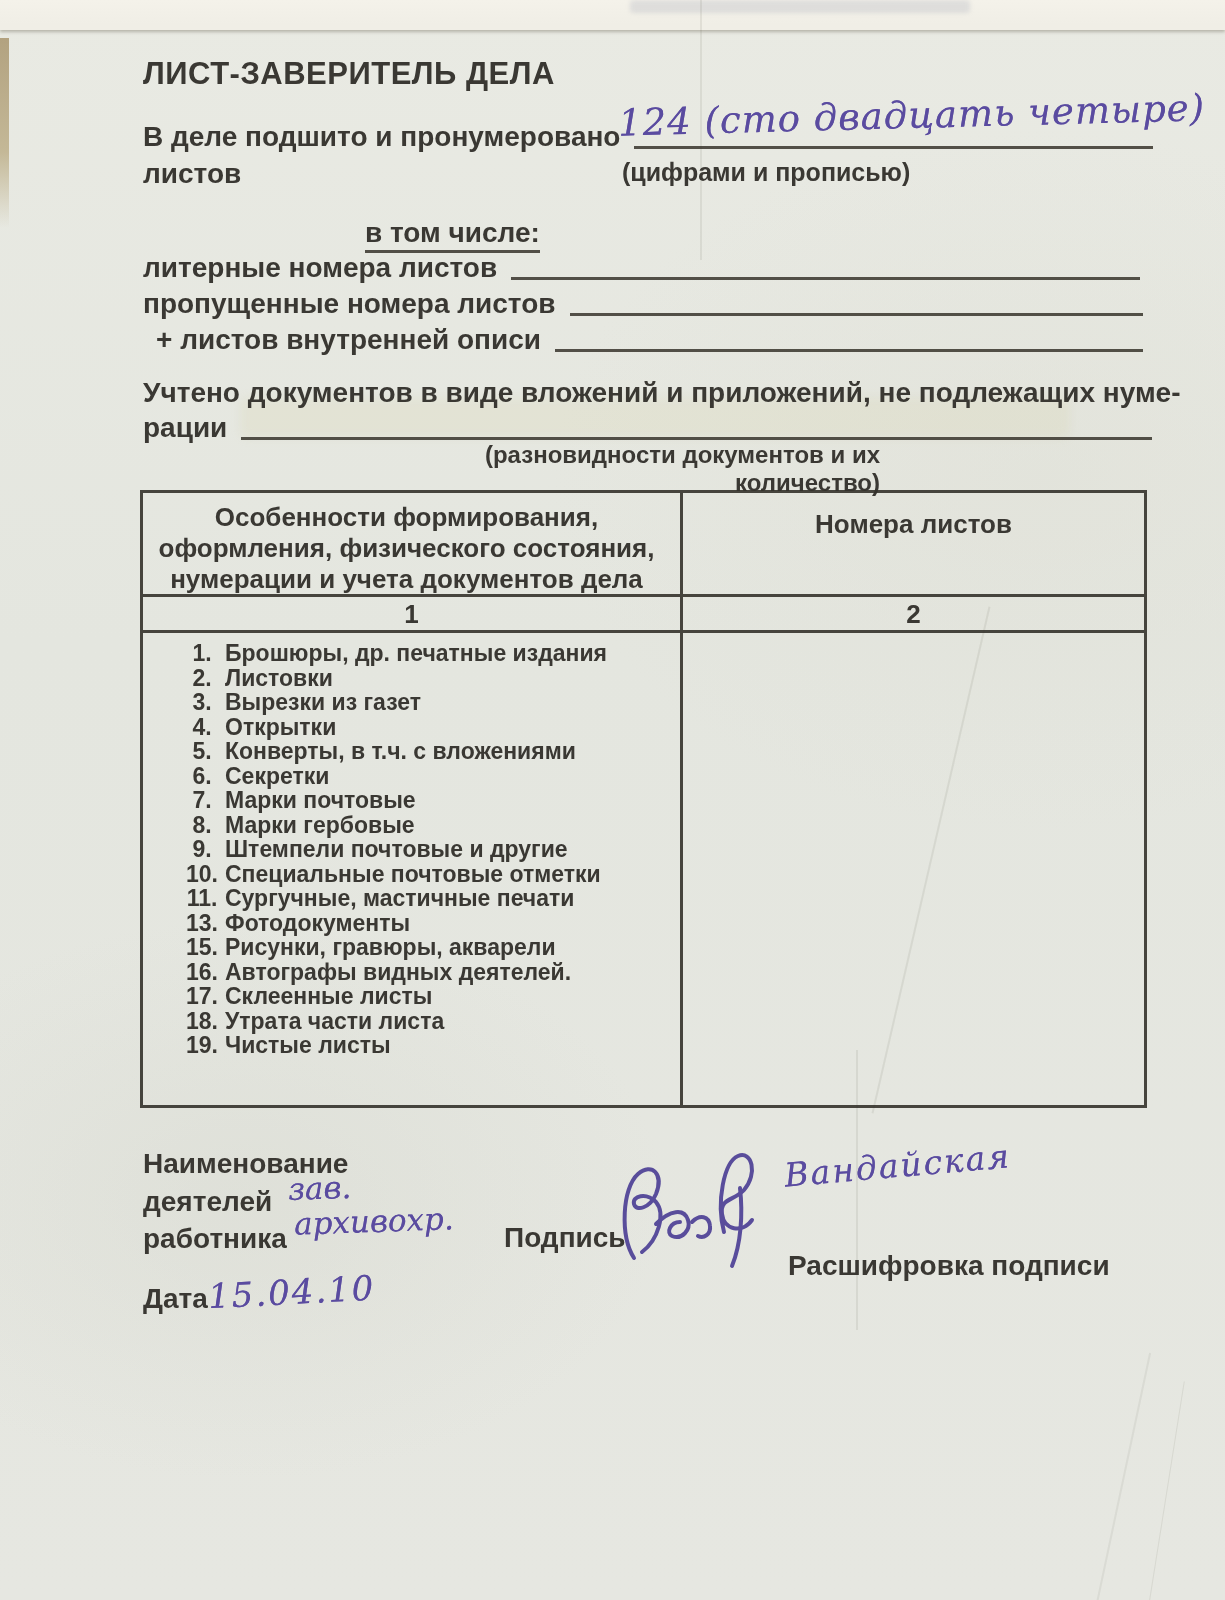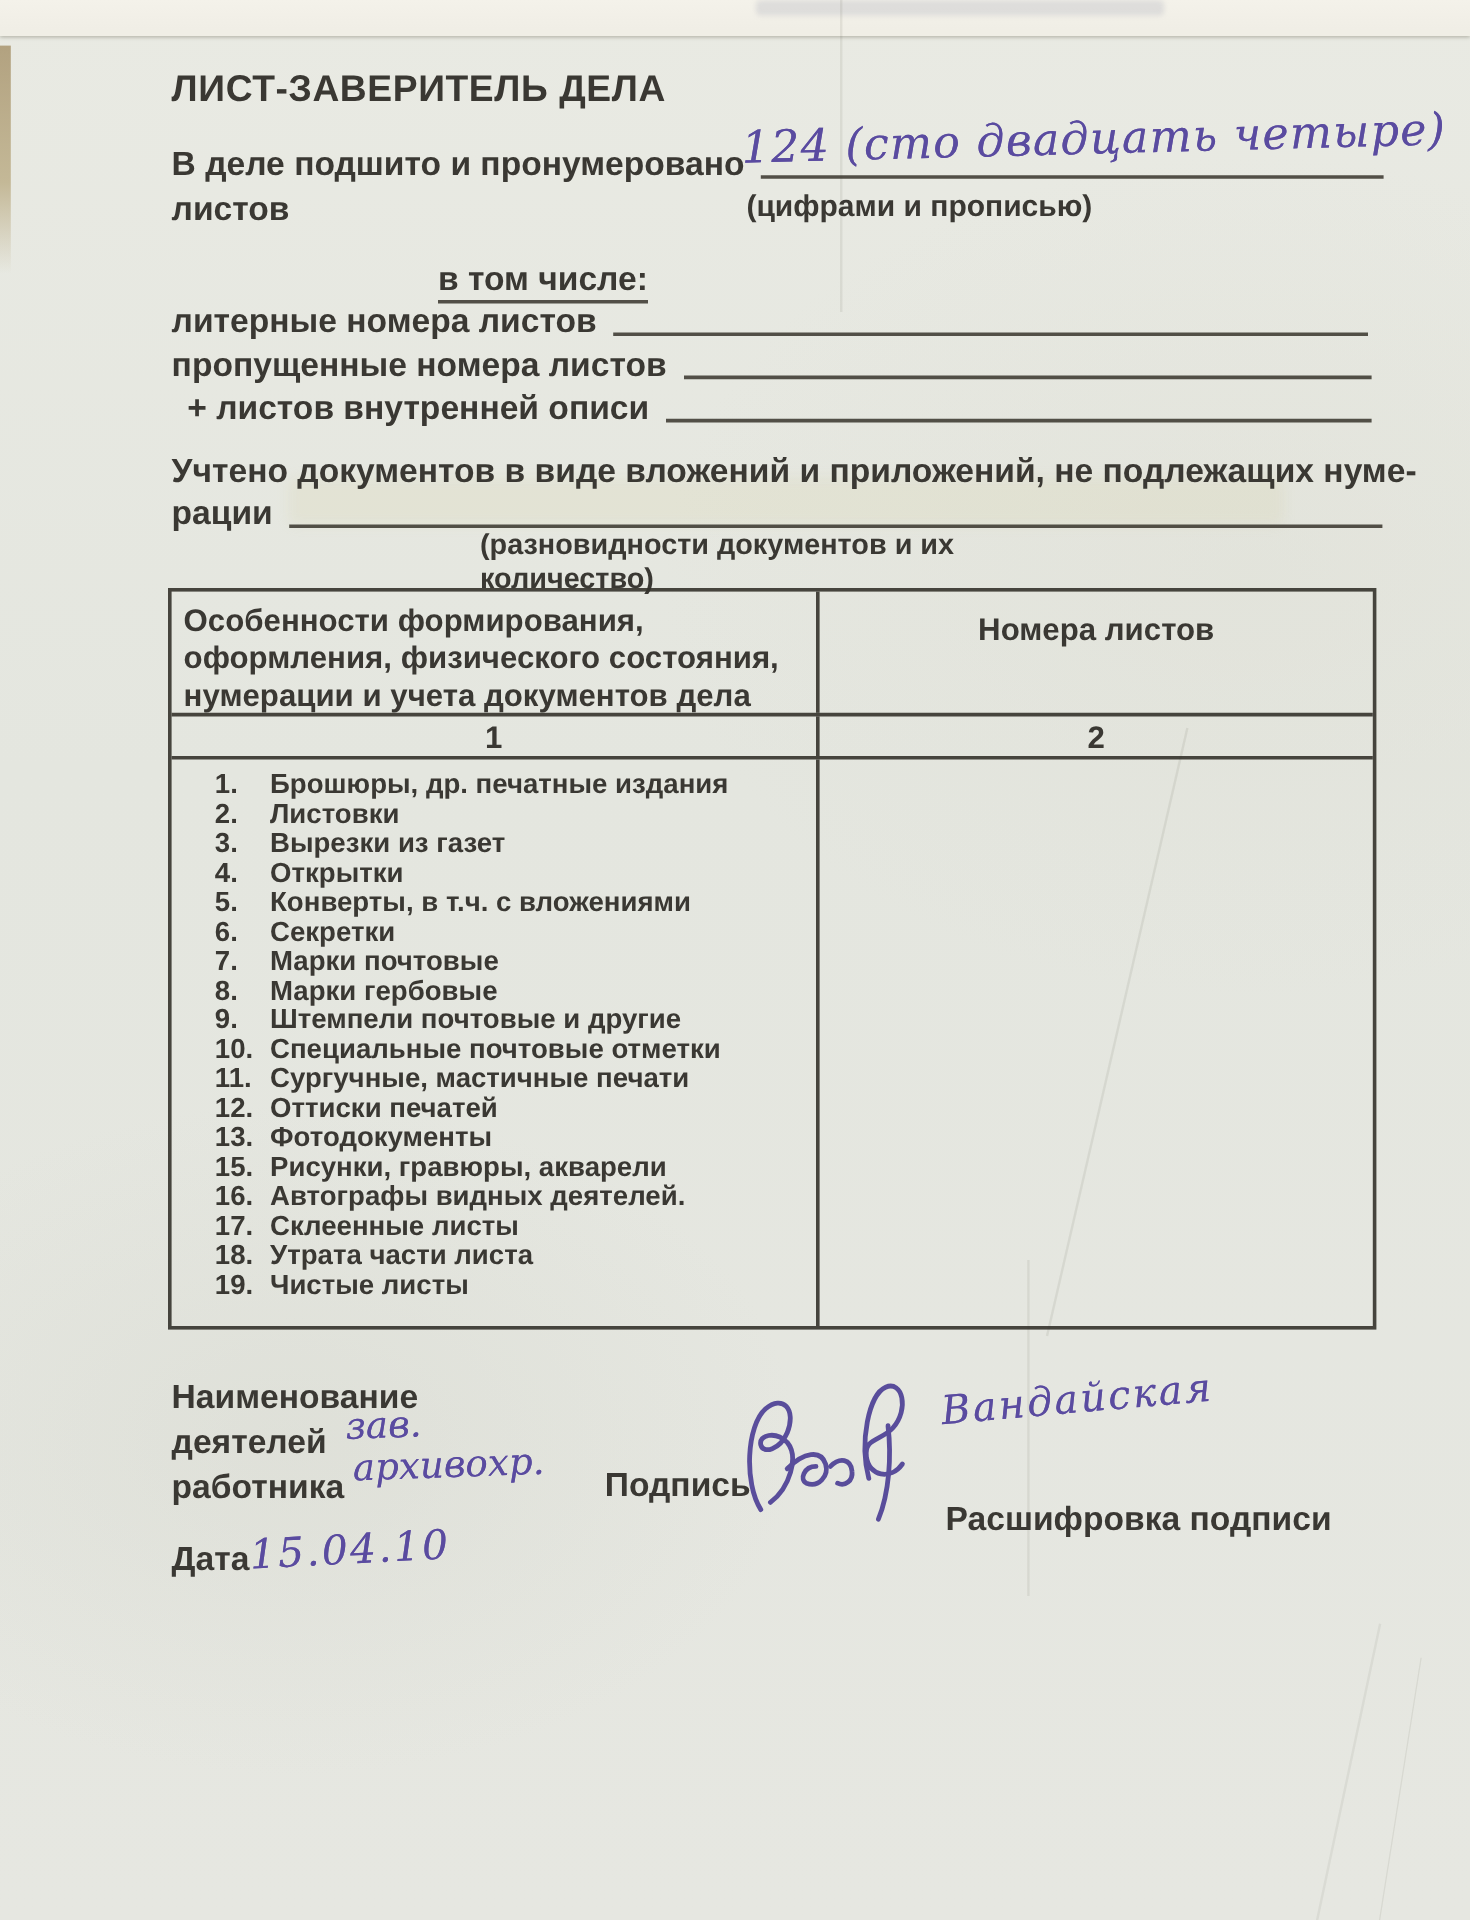--- a/index.html
+++ b/index.html
@@ -61,21 +61,21 @@
     white-space:nowrap;
   }
 
   
   .ftable{
     left:140px;top:490px;width:1007px;height:618px;
     border:3px solid rgba(52,50,43,.9);
     display:flex;flex-direction:column;box-sizing:border-box;
   }
   .trow{display:flex;box-sizing:border-box;}
-  .c1{width:540px;box-sizing:border-box;border-right:3px solid rgba(52,50,43,.9);}
+  .c1{width:540px;box-sizing:border-box;border-right:3px solid rgba(52,50,43,.9);text-align:center;}
   .c2{flex:1;box-sizing:border-box;}
   .thead{height:104px;border-bottom:3px solid rgba(52,50,43,.9);}
   .thead .c1{padding:9px 20px 0 10px;font-size:26px;line-height:31px;}
   .thead .c2{padding-top:16px;text-align:center;font-size:26px;}
   .tindex{height:36px;border-bottom:3px solid rgba(52,50,43,.9);}
   .tindex .c1,.tindex .c2{text-align:center;font-size:26px;padding-top:2px;}
   .tbody{flex:1;}
   .tbody .c1{padding:7px 0 0 36px;}
   .item-row{display:flex;height:24.5px;font-size:23px;color:#3a3833;font-weight:700;}
   .item-num{width:46px;flex:none;}
@@ -121,21 +121,21 @@
   <div class="abs row-flex" style="left:156px;top:324px;width:987px;">
     <span class="print lbl">+ листов внутренней описи</span>
     <span class="fill-line"></span>
   </div>
 
   <div class="abs print lbl" style="left:143px;top:377px;">Учтено документов в виде вложений и приложений, не подлежащих нуме-</div>
   <div class="abs row-flex" style="left:143px;top:412px;width:1009px;">
     <span class="print lbl">рации</span>
     <span class="fill-line"></span>
   </div>
-  <div class="abs print" style="left:400px;top:441px;width:480px;text-align:left;font-size:24px;">(разновидности документов и их количество)</div>
+  <div class="abs print" style="left:400px;top:441px;width:480px;text-align:right;font-size:24px;">(разновидности документов и их количество)</div>
 
   <div class="abs ftable">
     <div class="trow thead">
       <div class="c1 print">Особенности формирования, оформления, физического состояния, нумерации и учета документов дела</div>
       <div class="c2 print">Номера листов</div>
     </div>
     <div class="trow tindex">
       <div class="c1 print">1</div>
       <div class="c2 print">2</div>
     </div>
@@ -179,24 +179,20 @@
           </div>
         <div class="item-row">
             <span class="item-num">10.</span>
             <span class="item-text">Специальные почтовые отметки</span>
           </div>
         <div class="item-row">
             <span class="item-num">11.</span>
             <span class="item-text">Сургучные, мастичные печати</span>
           </div>
         <div class="item-row">
-            <span class="item-num">12.</span>
-            <span class="item-text">Оттиски печатей</span>
-          </div>
-        <div class="item-row">
             <span class="item-num">13.</span>
             <span class="item-text">Фотодокументы</span>
           </div>
         <div class="item-row">
             <span class="item-num">15.</span>
             <span class="item-text">Рисунки, гравюры, акварели</span>
           </div>
         <div class="item-row">
             <span class="item-num">16.</span>
             <span class="item-text">Автографы видных деятелей.</span>

